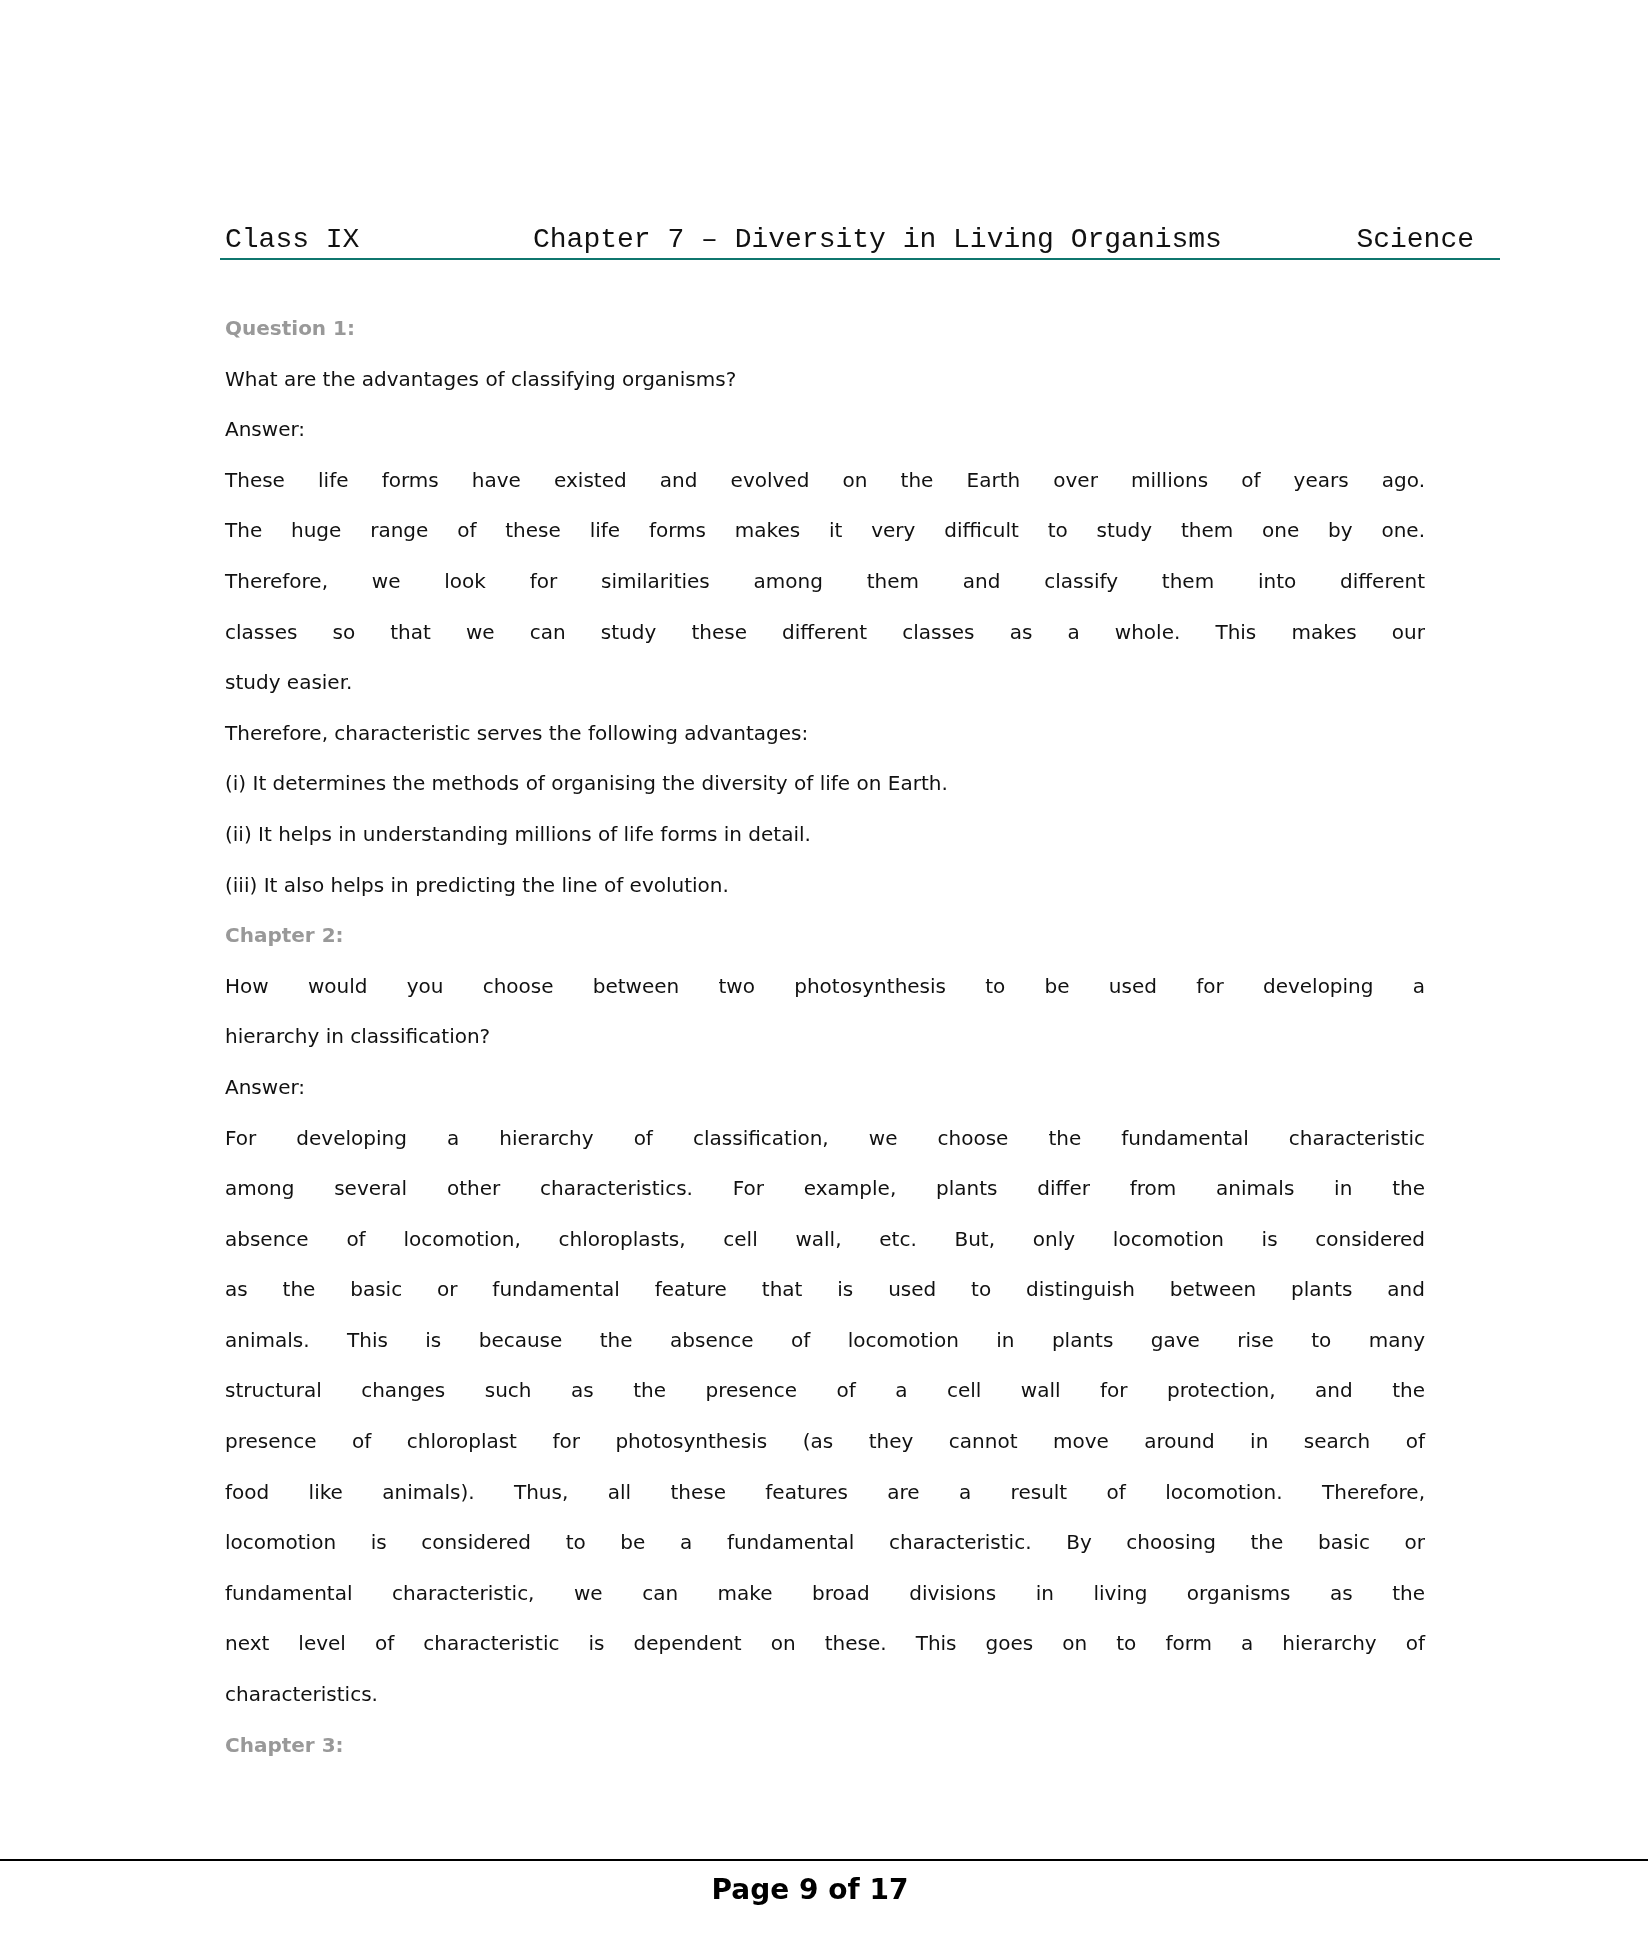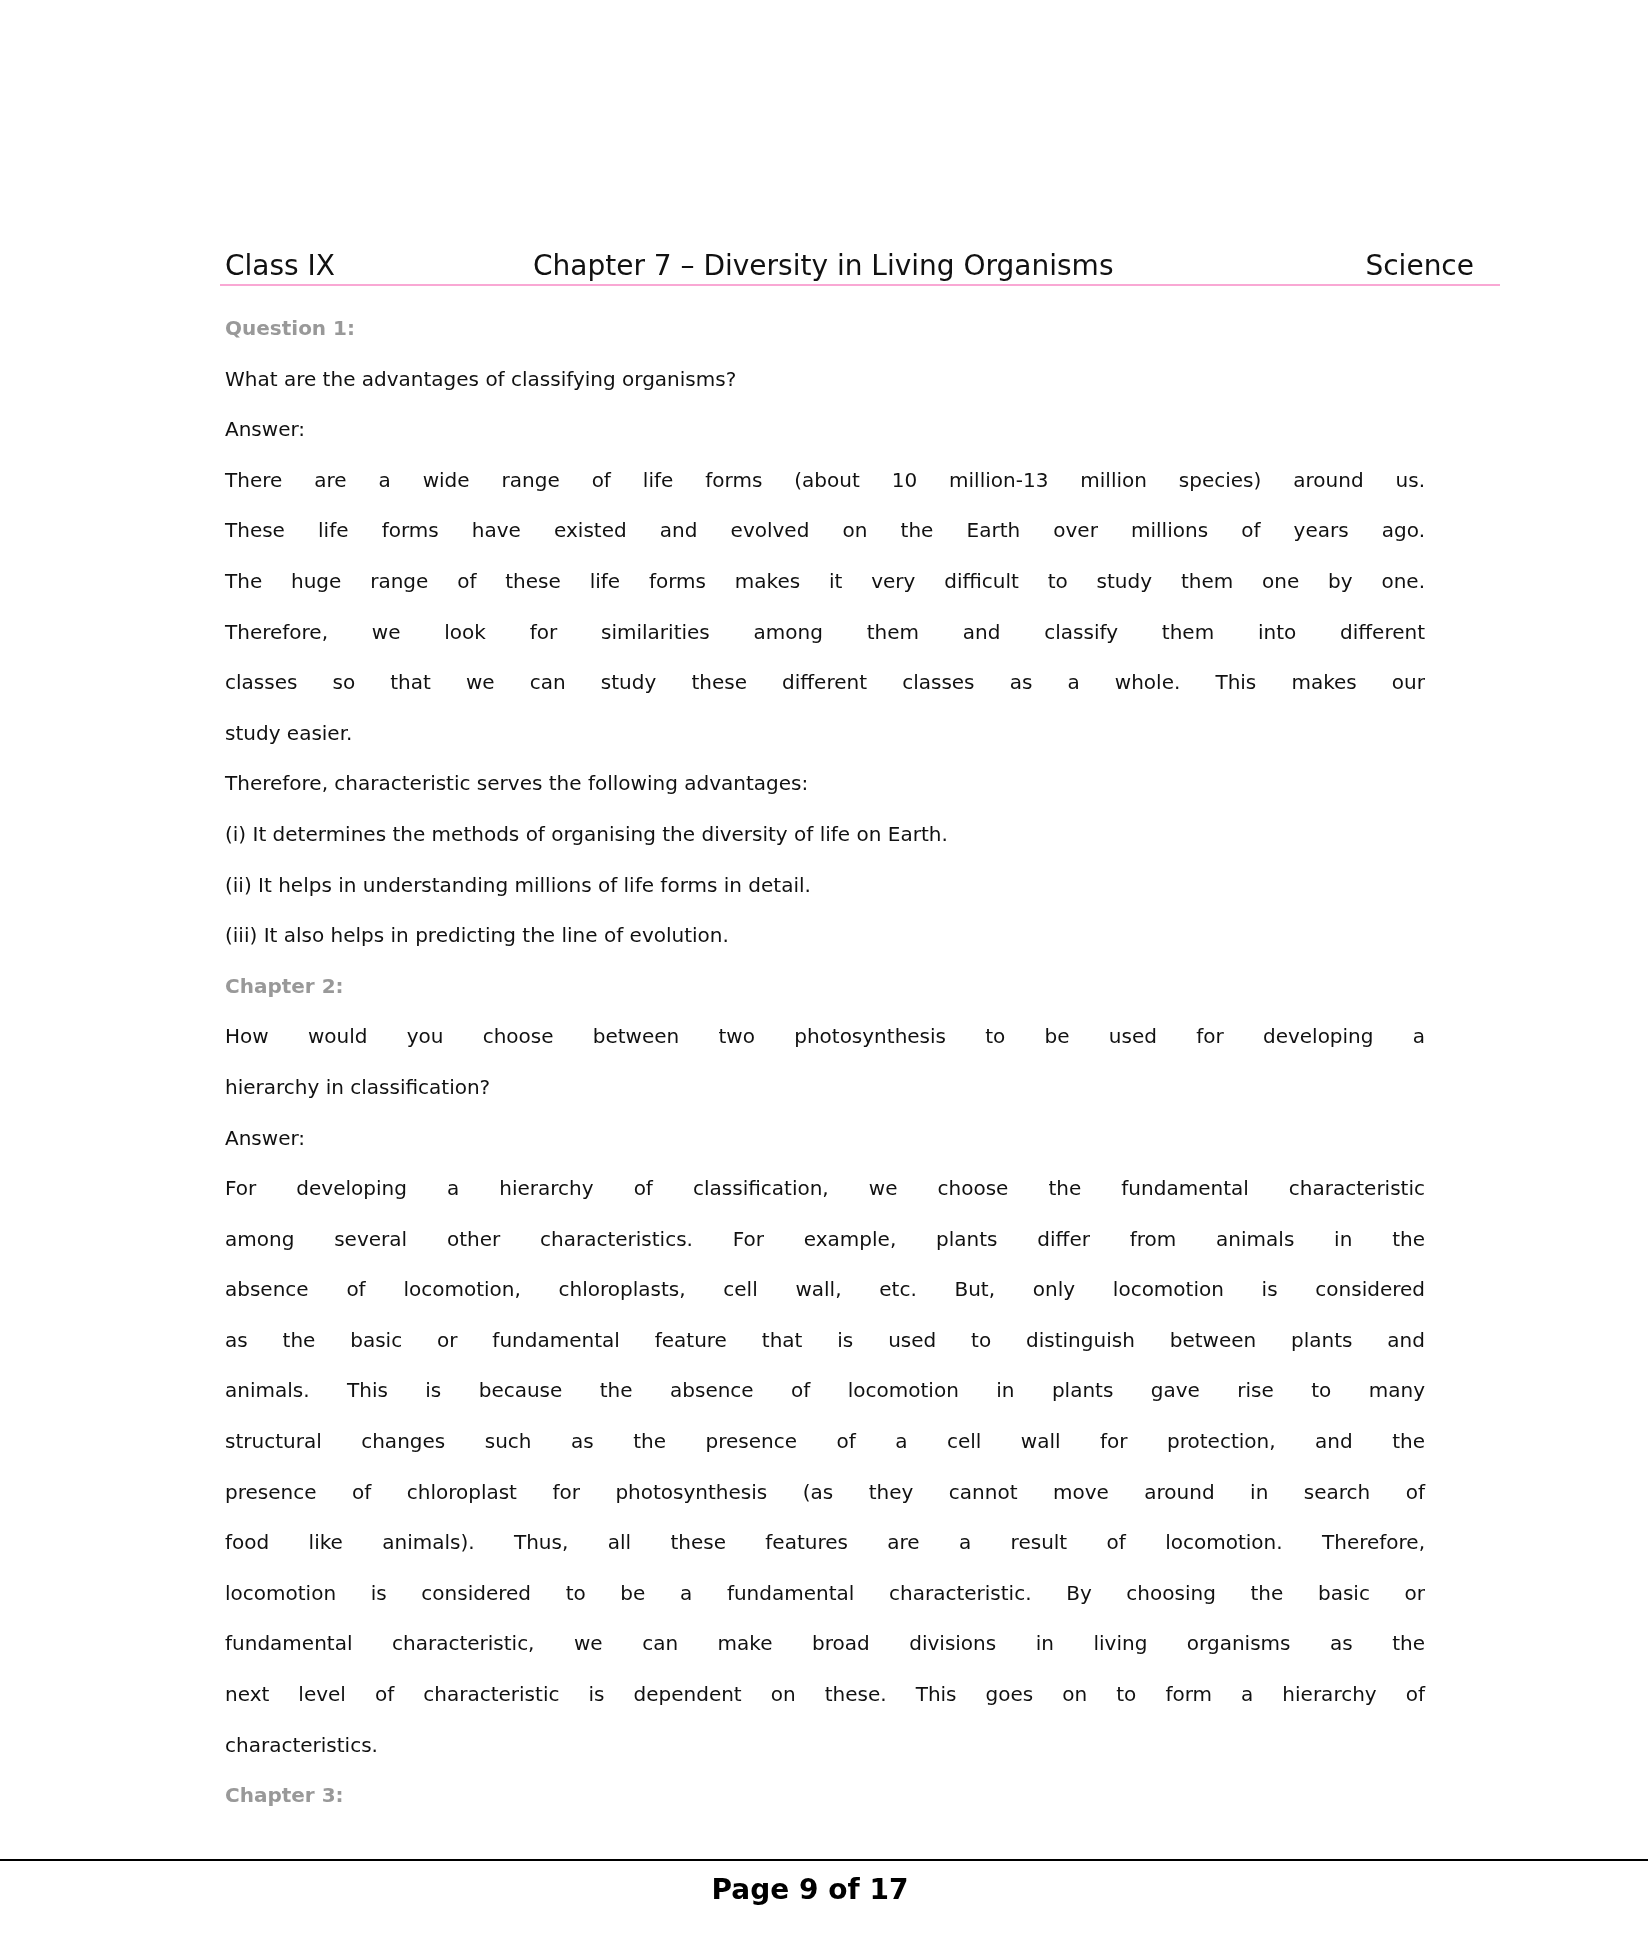--- a/index.html
+++ b/index.html
@@ -11,24 +11,25 @@
     width: 1648px;
     height: 1933px;
     position: relative;
     overflow: hidden;
     font-family: "DejaVu Sans", sans-serif;
     color: #111111;
   }
   .page-header {
     position: absolute;
     left: 220px;
-    top: 248px;
+    top: 222px;
     width: 1280px;
     height: 36px;
-    border-bottom: 2px solid #f9a8d4;
+    border-bottom: 2px solid #0f766e;
+    font-family: Liberation Mono, monospace;
   }
   .hdr-text {
     position: absolute;
     top: 0;
     font-size: 28px;
     line-height: 36px;
     white-space: nowrap;
     color: #111;
   }
   .hdr-left { left: 5px; }
@@ -86,21 +87,20 @@
 <div class="page-header">
   <span class="hdr-text hdr-left">Class IX</span>
   <span class="hdr-text hdr-center">Chapter 7 – Diversity in Living Organisms</span>
   <span class="hdr-text hdr-right">Science</span>
 </div>
 
 <div class="content">
   <div class="line left q-label">Question 1:</div>
   <div class="line left">What are the advantages of classifying organisms?</div>
   <div class="line left">Answer:</div>
-  <div class="line justify">There are a wide range of life forms (about 10 million-13 million species) around us.</div>
   <div class="line justify">These life forms have existed and evolved on the Earth over millions of years ago.</div>
   <div class="line justify">The huge range of these life forms makes it very difficult to study them one by one.</div>
   <div class="line justify">Therefore, we look for similarities among them and classify them into different</div>
   <div class="line justify">classes so that we can study these different classes as a whole. This makes our</div>
   <div class="line left">study easier.</div>
   <div class="line left">Therefore, characteristic serves the following advantages:</div>
   <div class="line left">(i) It determines the methods of organising the diversity of life on Earth.</div>
   <div class="line left">(ii) It helps in understanding millions of life forms in detail.</div>
   <div class="line left">(iii) It also helps in predicting the line of evolution.</div>
   <div class="line left q-label">Chapter 2:</div>

